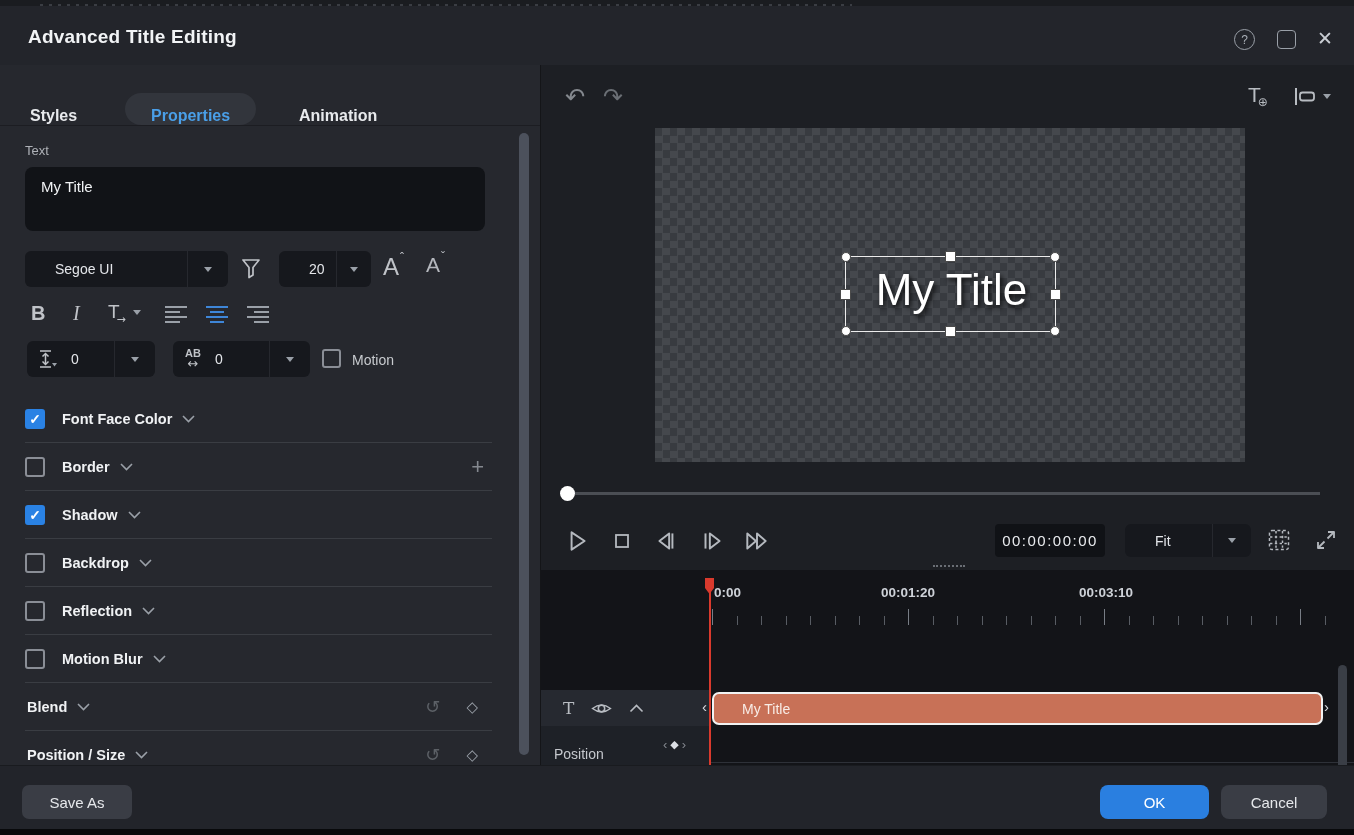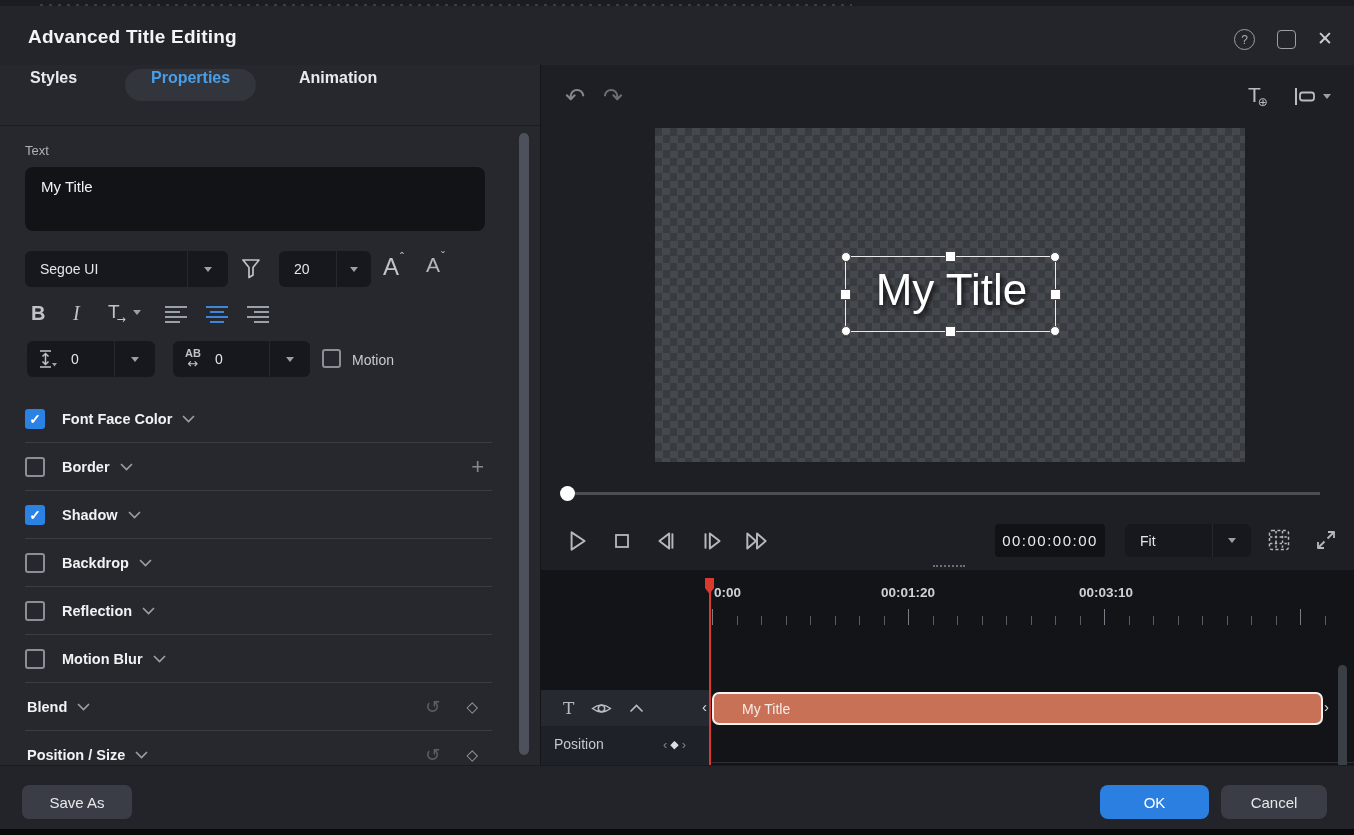--- a/index.html
+++ b/index.html
@@ -14,28 +14,28 @@
   #dlg-title{left:28px;top:20px;font-size:19px;font-weight:bold;color:#f2f4f6;letter-spacing:.2px;}
   .winbtn{top:21px;width:24px;height:24px;display:flex;align-items:center;justify-content:center;cursor:pointer;}
   #help-circle{border:1.5px solid #9aa0a8;border-radius:50%;width:19px;height:19px;top:23px;
                font-size:12px;color:#aab0b8;display:flex;align-items:center;justify-content:center;}
   #max-box{border:1.5px solid #9aa0a8;border-radius:4px;width:17px;height:17px;top:24px;}
   #close-x{font-size:19px;color:#c9cdd3;top:20px;}
 
   
   #left-panel{left:0;top:65px;width:540px;height:700px;background:#26282e;overflow:hidden;border-right:1px solid #141518;}
   #tabbar{left:0;top:0;width:540px;height:60px;border-bottom:1px solid #1c1d22;}
-  .tab{top:4px;height:32px;display:flex;align-items:flex-start;font-size:16px;font-weight:bold;color:#e8eaed;cursor:pointer;}
+  .tab{top:28px;height:32px;display:flex;align-items:flex-end;font-size:16px;font-weight:bold;color:#e8eaed;cursor:pointer;}
   .tab.active{background:#32353c;border-radius:17px;padding:0 26px;color:#4a9fe8;}
   #text-label{left:25px;top:78px;font-size:13px;color:#aeb1b7;}
   #text-area{left:25px;top:102px;width:460px;height:64px;background:#111317;border-radius:8px;cursor:text;}
   #text-value{left:16px;top:11px;font-size:15px;color:#f0f2f4;}
 
   .field{background:#16181d;border-radius:6px;display:flex;align-items:stretch;}
-  .field .val{display:flex;align-items:center;padding-left:15px;font-size:14px;color:#e4e6ea;flex:1;}
+  .field .val{display:flex;align-items:center;padding-left:30px;font-size:14px;color:#e4e6ea;flex:1;}
   .field .arr{width:40px;border-left:1px solid #26282e;display:flex;align-items:center;justify-content:center;cursor:pointer;}
   .caret{width:0;height:0;border-left:4.5px solid transparent;border-right:4.5px solid transparent;border-top:5.5px solid #9aa0a8;}
 
   .ibtn{display:flex;align-items:center;justify-content:center;cursor:pointer;color:#c0c3c8;}
   #bold-btn{font-size:20px;font-weight:bold;}
   #italic-btn{font-size:20px;font-style:italic;font-family:"Liberation Serif",serif;}
 
   .cb{width:20px;height:20px;border:2px solid #8a8e96;border-radius:3px;box-sizing:border-box;cursor:pointer;flex:none;}
   .cb.checked{background:#2a82e4;border-color:#2a82e4;display:flex;align-items:center;justify-content:center;
               color:#fff;font-size:14px;font-weight:bold;}
@@ -79,21 +79,21 @@
   
   #timeline{left:0;top:505px;width:813px;height:260px;background:#131418;}
   #ruler-lbl-0,#ruler-lbl-1,#ruler-lbl-2{top:15px;font-size:13.5px;font-weight:bold;color:#ced2d8;}
   .tick{position:absolute;bottom:0;width:1px;height:9px;background:#585c63;}
   .tick.major{height:16px;background:#787d85;}
   #ticks{left:171px;top:39px;width:625px;height:16px;}
 
   #trackhead{left:0;top:120px;width:169px;height:36px;background:#262930;display:flex;align-items:center;gap:17px;padding-left:22px;box-sizing:border-box;}
   #track-row{left:0;top:120px;width:813px;height:36px;}
   .prop-row{left:0;width:813px;height:36px;border-bottom:1px solid #2e3138;}
-  .prop-head{position:absolute;left:0;top:0;width:169px;height:100%;background:#1e2127;display:flex;align-items:center;}
+  .prop-head{position:absolute;left:0;top:0;width:169px;height:100%;background:#1e2127;display:flex;align-items:flex-end;}
   .prop-label{margin-left:13px;font-size:14px;color:#c5c8cd;}
   .kf-nav{position:absolute;left:122px;top:0;height:100%;display:flex;align-items:center;gap:3px;}
   .kf-arrow{font-size:13px;color:#82868d;cursor:pointer;}
   .kf-dia{font-size:11px;color:#dcdfe4;cursor:pointer;}
 
   #clip{left:171px;top:122px;width:611px;height:33px;background:#c87157;border:2px solid #f2f2f2;border-radius:7px;
         box-sizing:border-box;display:flex;align-items:center;cursor:grab;}
   #clip-label{margin-left:28px;font-size:14px;color:#f8ece6;}
   .trim{position:absolute;top:128px;font-size:15px;color:#d8dbe0;cursor:ew-resize;}
 

